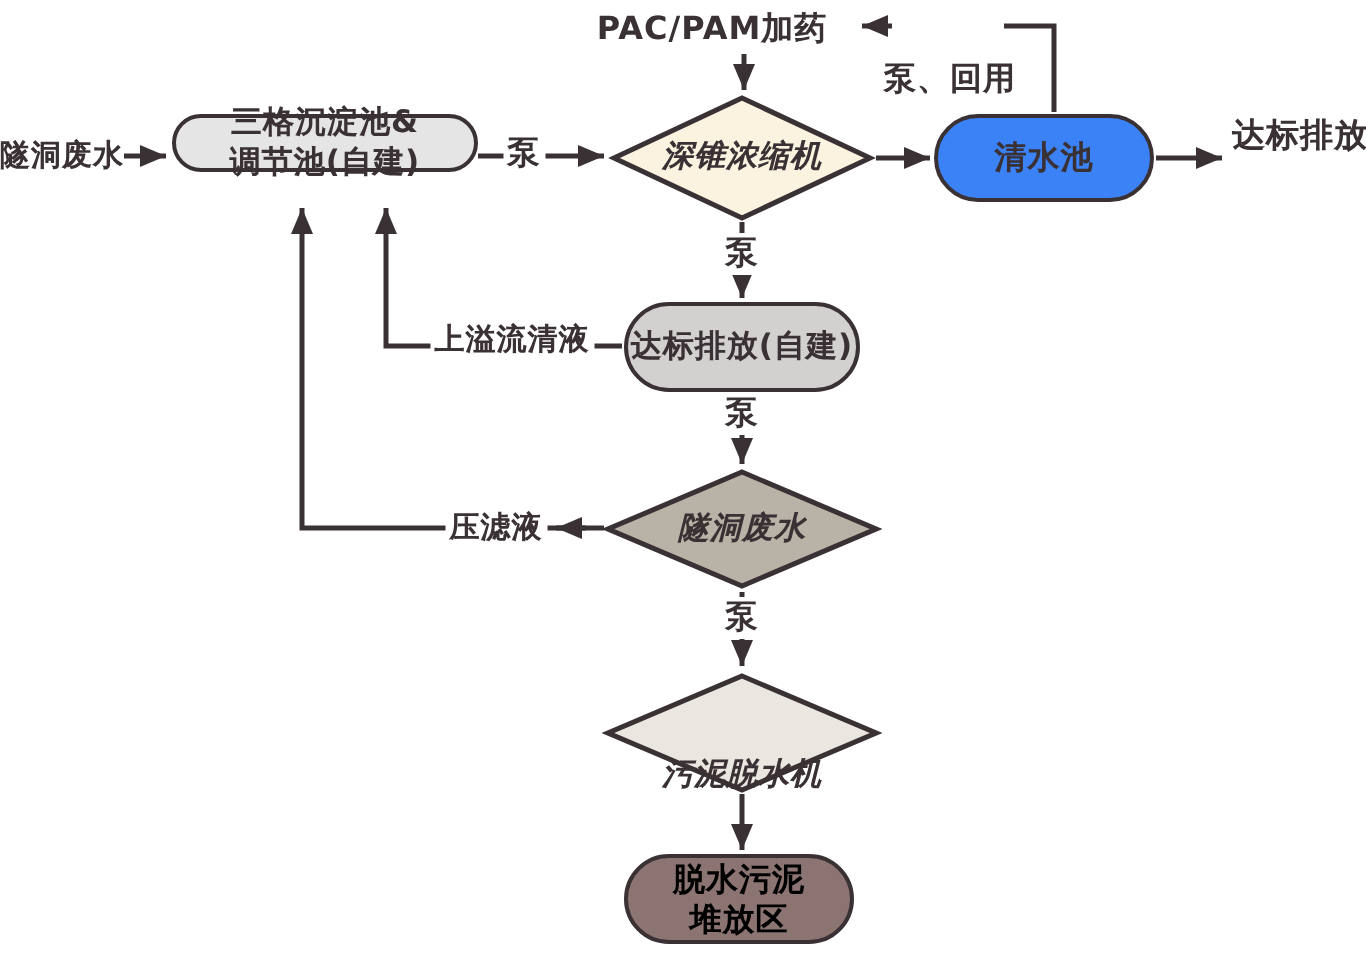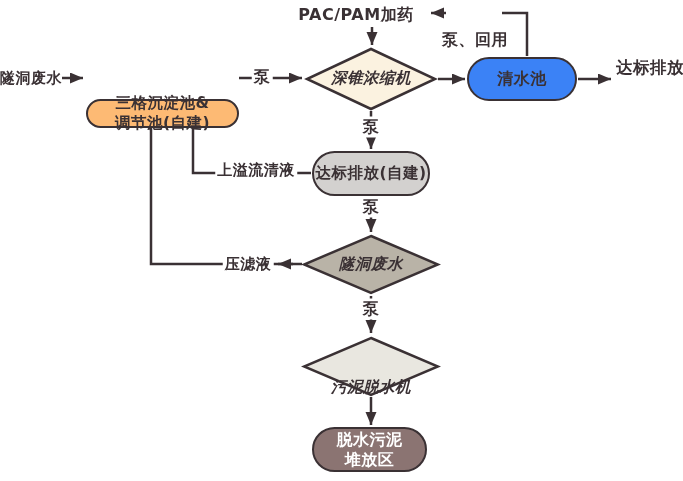--- a/index.html
+++ b/index.html
@@ -64,21 +64,21 @@
     <polyline points="578,79 611,79" marker-end="url(#ah)"></polyline>
     <polyline points="371,111 371,149" marker-end="url(#ah)"></polyline>
     <polyline points="371,197 371,232" marker-end="url(#ah)"></polyline>
     <polyline points="371,296 371,333" marker-end="url(#ah)"></polyline>
     <polyline points="371,397 371,425" marker-end="url(#ah)"></polyline>
     <polyline points="311,173 193,173 193,104" marker-end="url(#ah)"></polyline>
     <polyline points="302,264 151,264 151,104" marker-end="url(#ah)"></polyline>
     <polyline points="293,264 278,264" marker-end="url(#ah)"></polyline>
   </svg>
 
-  <div class="node stadium" style="left: 86px; top: 57px; width: 153px; height: 29px; background-color: #fdba74; margin-top: 42px;">
+  <div class="node stadium" style="left: 86px; top: 57px; width: 153px; height: 29px; background-color: #e5e5e5;">
     <span class="node-label">三格沉淀池&amp;
 调节池(自建)</span>
   </div>
 
   <div class="node diamond" style="left:304px;top:47px;width:134px;height:64px;">
     <svg width="134" height="64" viewBox="0 0 134 64">
       <polygon points="67,2 131,32 67,62 3,32" stroke="#3a3134" stroke-width="2.5" fill="#fbf2e0"></polygon>
     </svg>
     <span class="node-label">深锥浓缩机</span>
   </div>
@@ -99,21 +99,21 @@
   </div>
 
   <div class="node diamond" style="left:301px;top:336px;width:140px;height:61px;align-items:flex-end;">
     <svg width="140" height="61" viewBox="0 0 140 61">
       <polygon points="70,2 137,30.5 70,59 3,30.5" stroke="#3a3134" stroke-width="2.5" fill="#e9e7e0"></polygon>
     </svg>
     <span class="node-label">污泥脱水机</span>
   </div>
 
   <div class="node stadium" style="left: 312px; top: 427px; width: 115px; height: 45px; background-color: rgb(139, 116, 114);">
-    <span class="node-label fs16" style="color: #ffffff;">脱水污泥
+    <span class="node-label fs16" style="color: #000000;">脱水污泥
 堆放区</span>
   </div>
 
   <div class="flabel fs15" style="left:31px;top:78px;">隧洞废水</div>
 
   <div class="flabel fs16" style="left:356px;top:15px;">PAC/PAM加药</div>
 
   <div class="flabel fs16" style="left:475px;top:14px;margin-top:26px;">泵、回用</div>
 
   <div class="flabel fs17" style="left:650px;top:68px;">达标排放</div>

